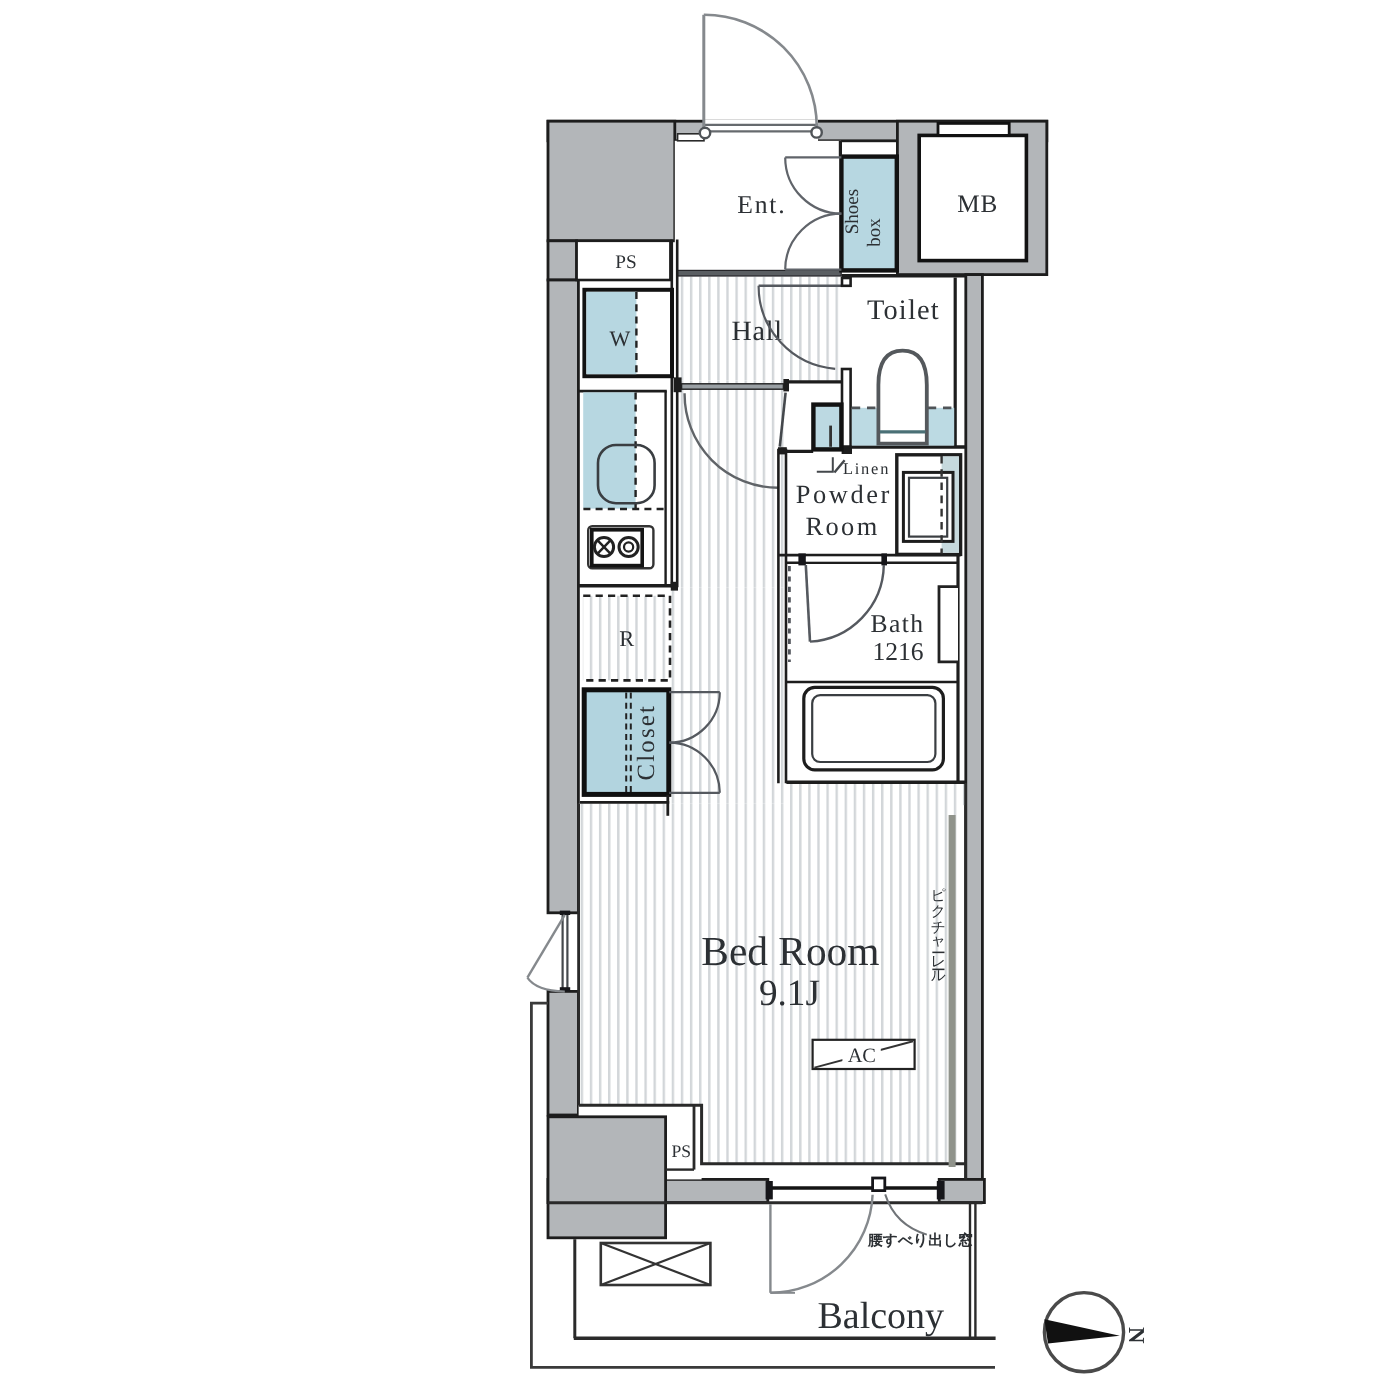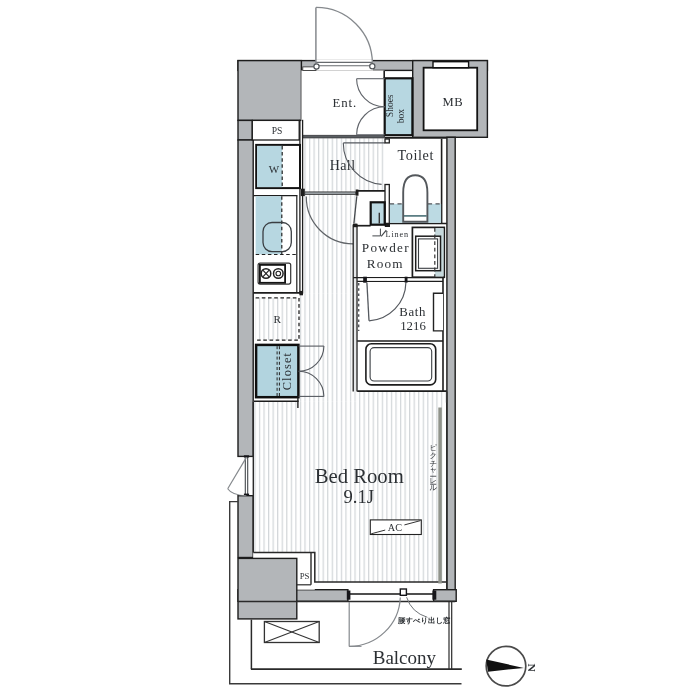--- a/index.html
+++ b/index.html
@@ -1,16 +1,16 @@
 <!DOCTYPE html>
 <html><head>
 <meta charset="utf-8">
 <style>
 html,body{margin:0;padding:0;background:#ffffff;}
-#stage{width:660px;height:700px;position:relative;font-family:"Liberation Serif",serif;}
+#stage{width:660px;height:700px;position:relative;font-family:"Liberation Serif",serif;margin-left:36px;}
 svg{position:absolute;left:0;top:0;}
 text{font-family:"Liberation Serif",serif;fill:#2c3034;}
 </style>
 </head>
 <body>
 <div id="stage">
 <svg width="700" height="700" viewBox="0 0 700 700">
 <defs>
 <pattern id="fl" x="258.9" y="0" width="4.55" height="8" patternUnits="userSpaceOnUse">
   <rect x="0" y="0" width="4.55" height="8" fill="#ffffff"></rect>

